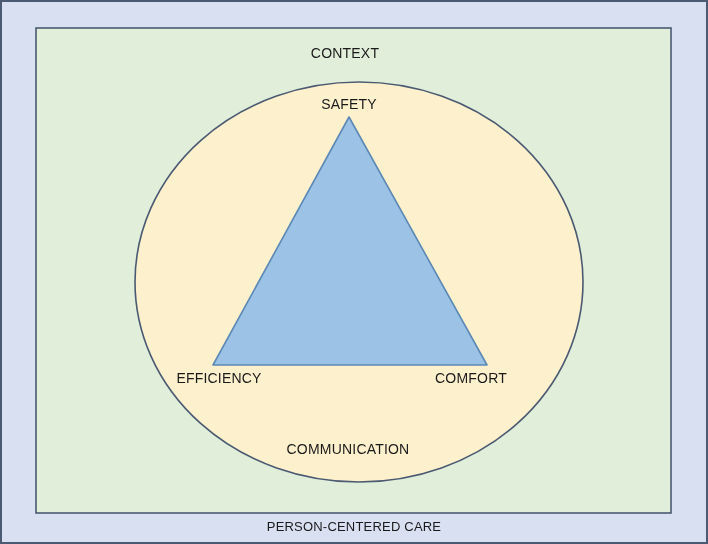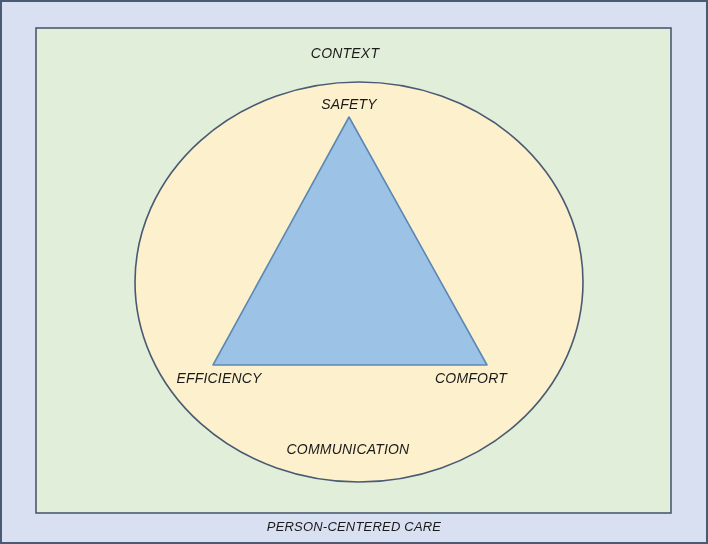--- a/index.html
+++ b/index.html
@@ -9,21 +9,20 @@
   }
   body {
     font-family: "Liberation Sans", sans-serif;
   }
   #canvas {
     position: relative;
     width: 708px;
     height: 544px;
     overflow: hidden;
     background: #ffffff;
-    font-style: italic;
   }
   #diagram-svg {
     position: absolute;
     left: 0;
     top: 0;
     display: block;
   }
   .lbl {
     font-family: "Liberation Sans", sans-serif;
     font-size: 14px;

